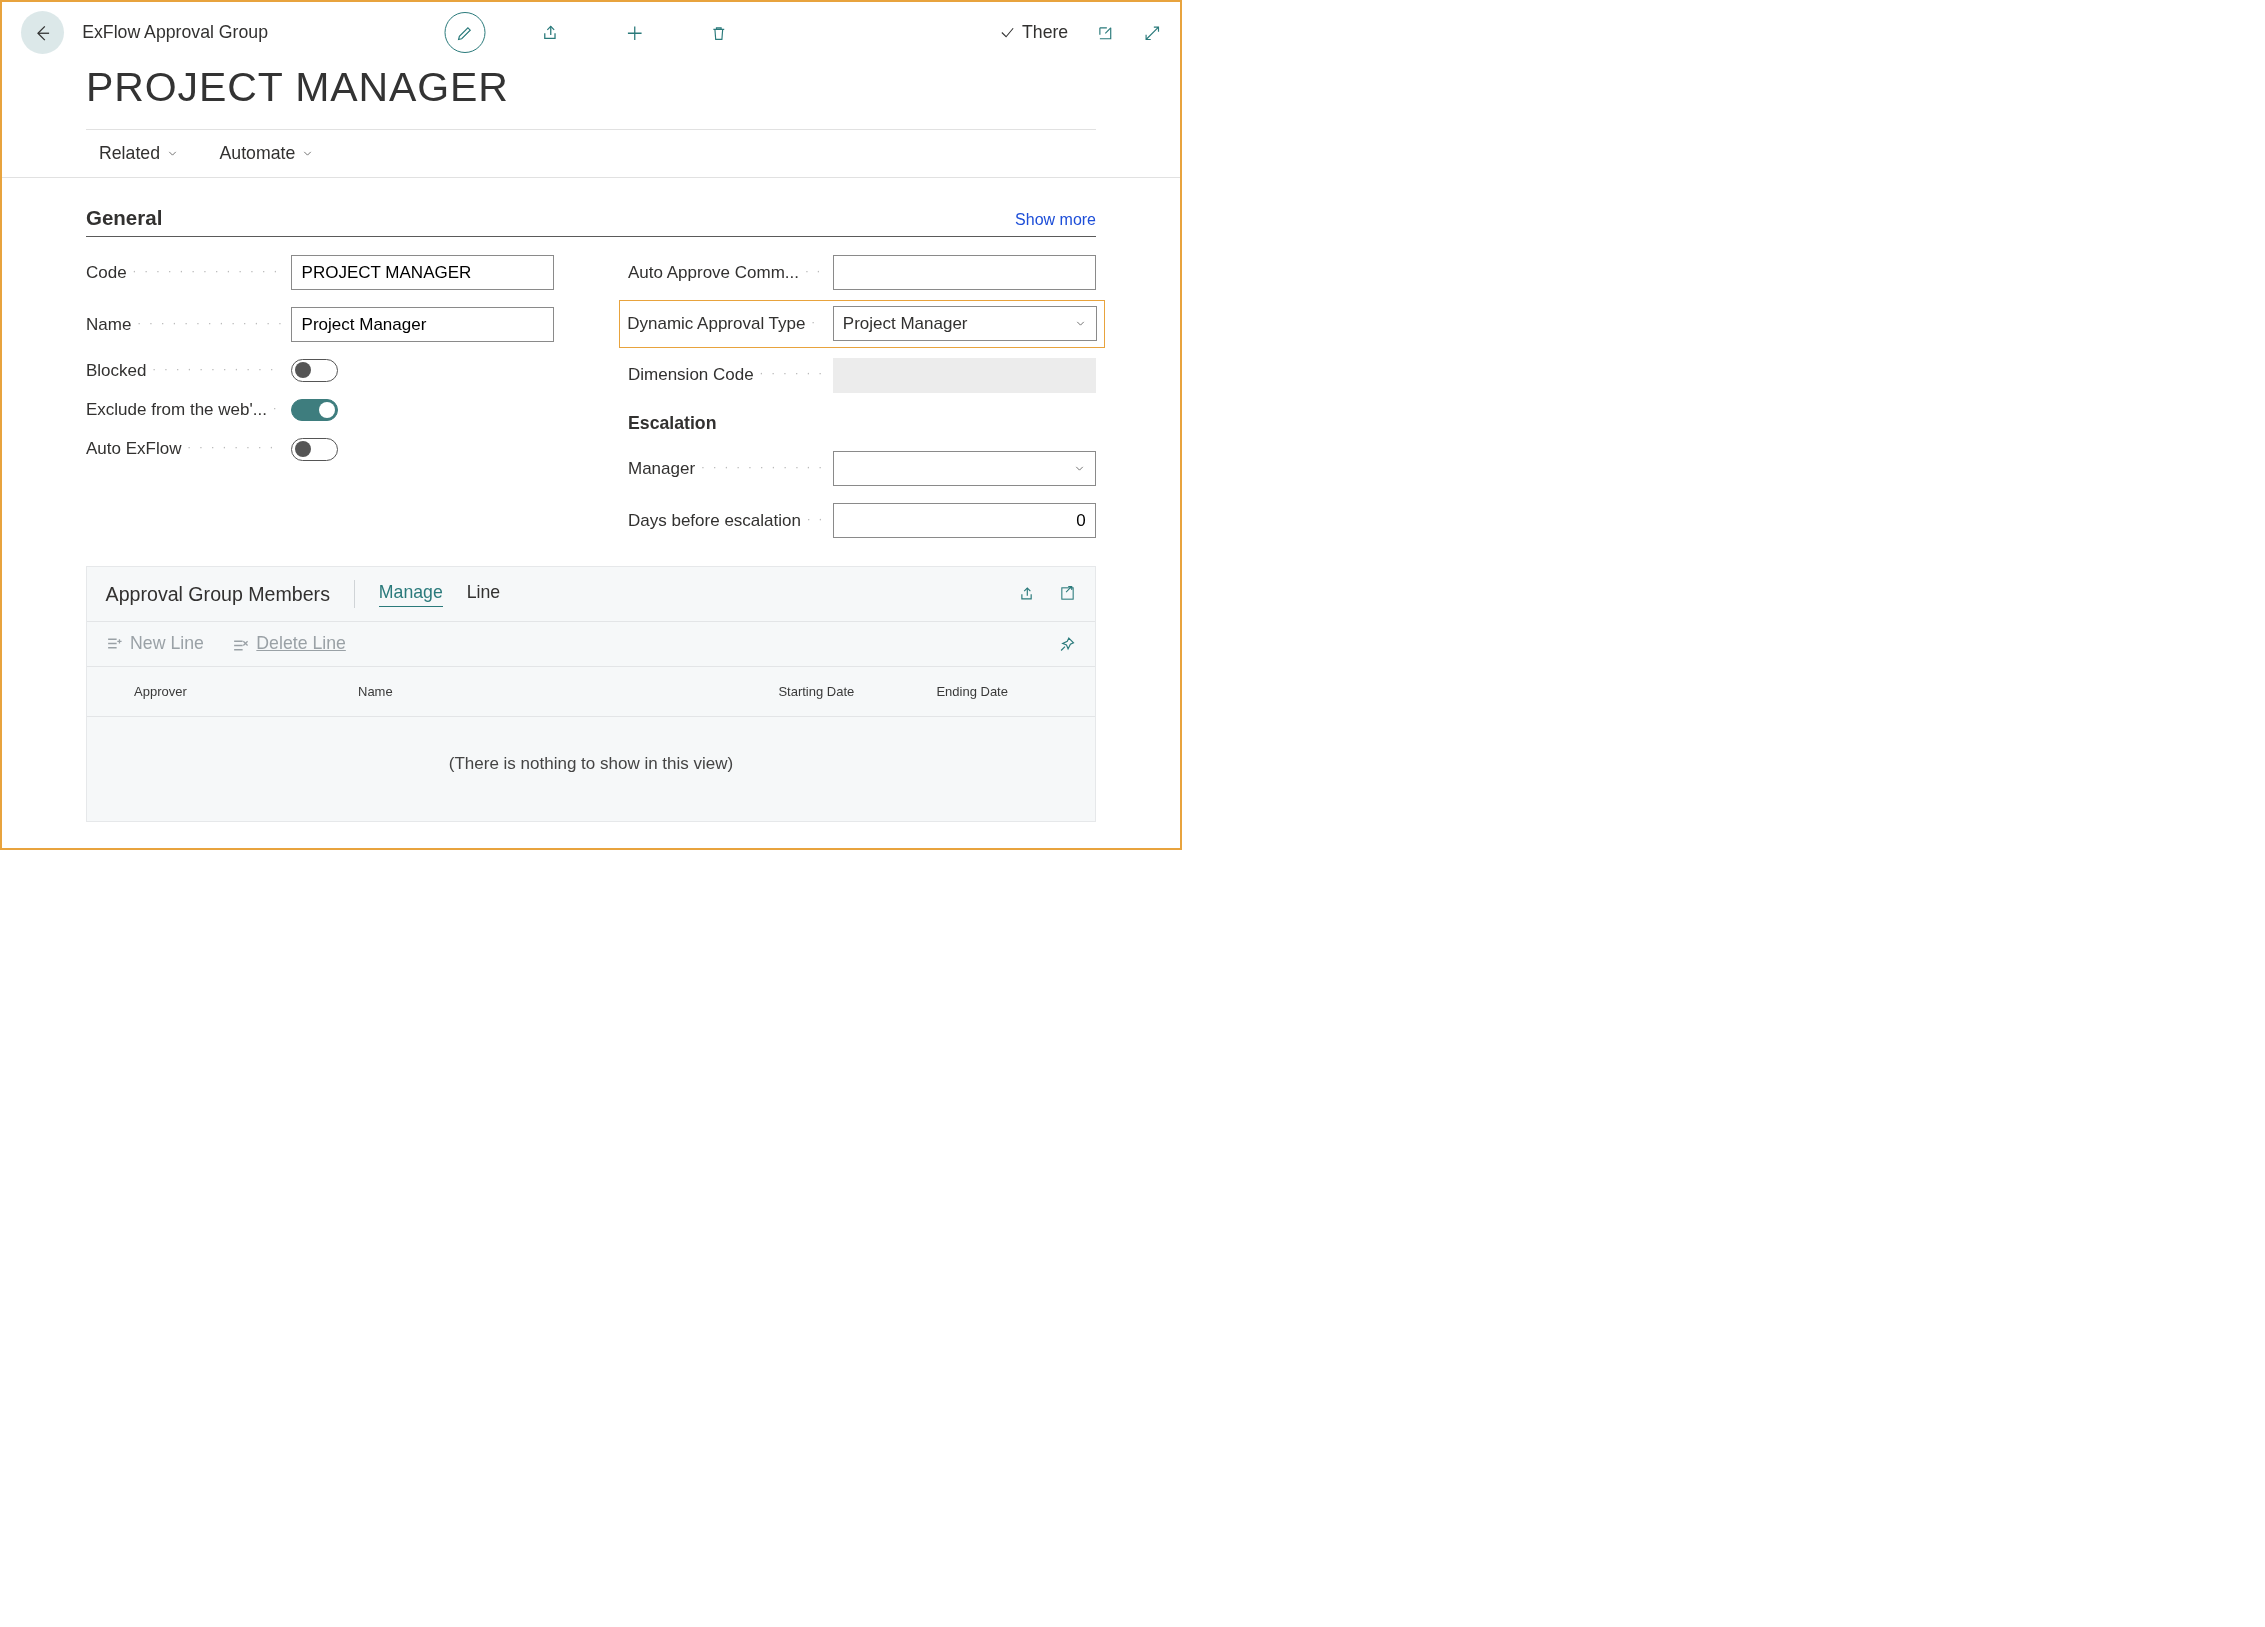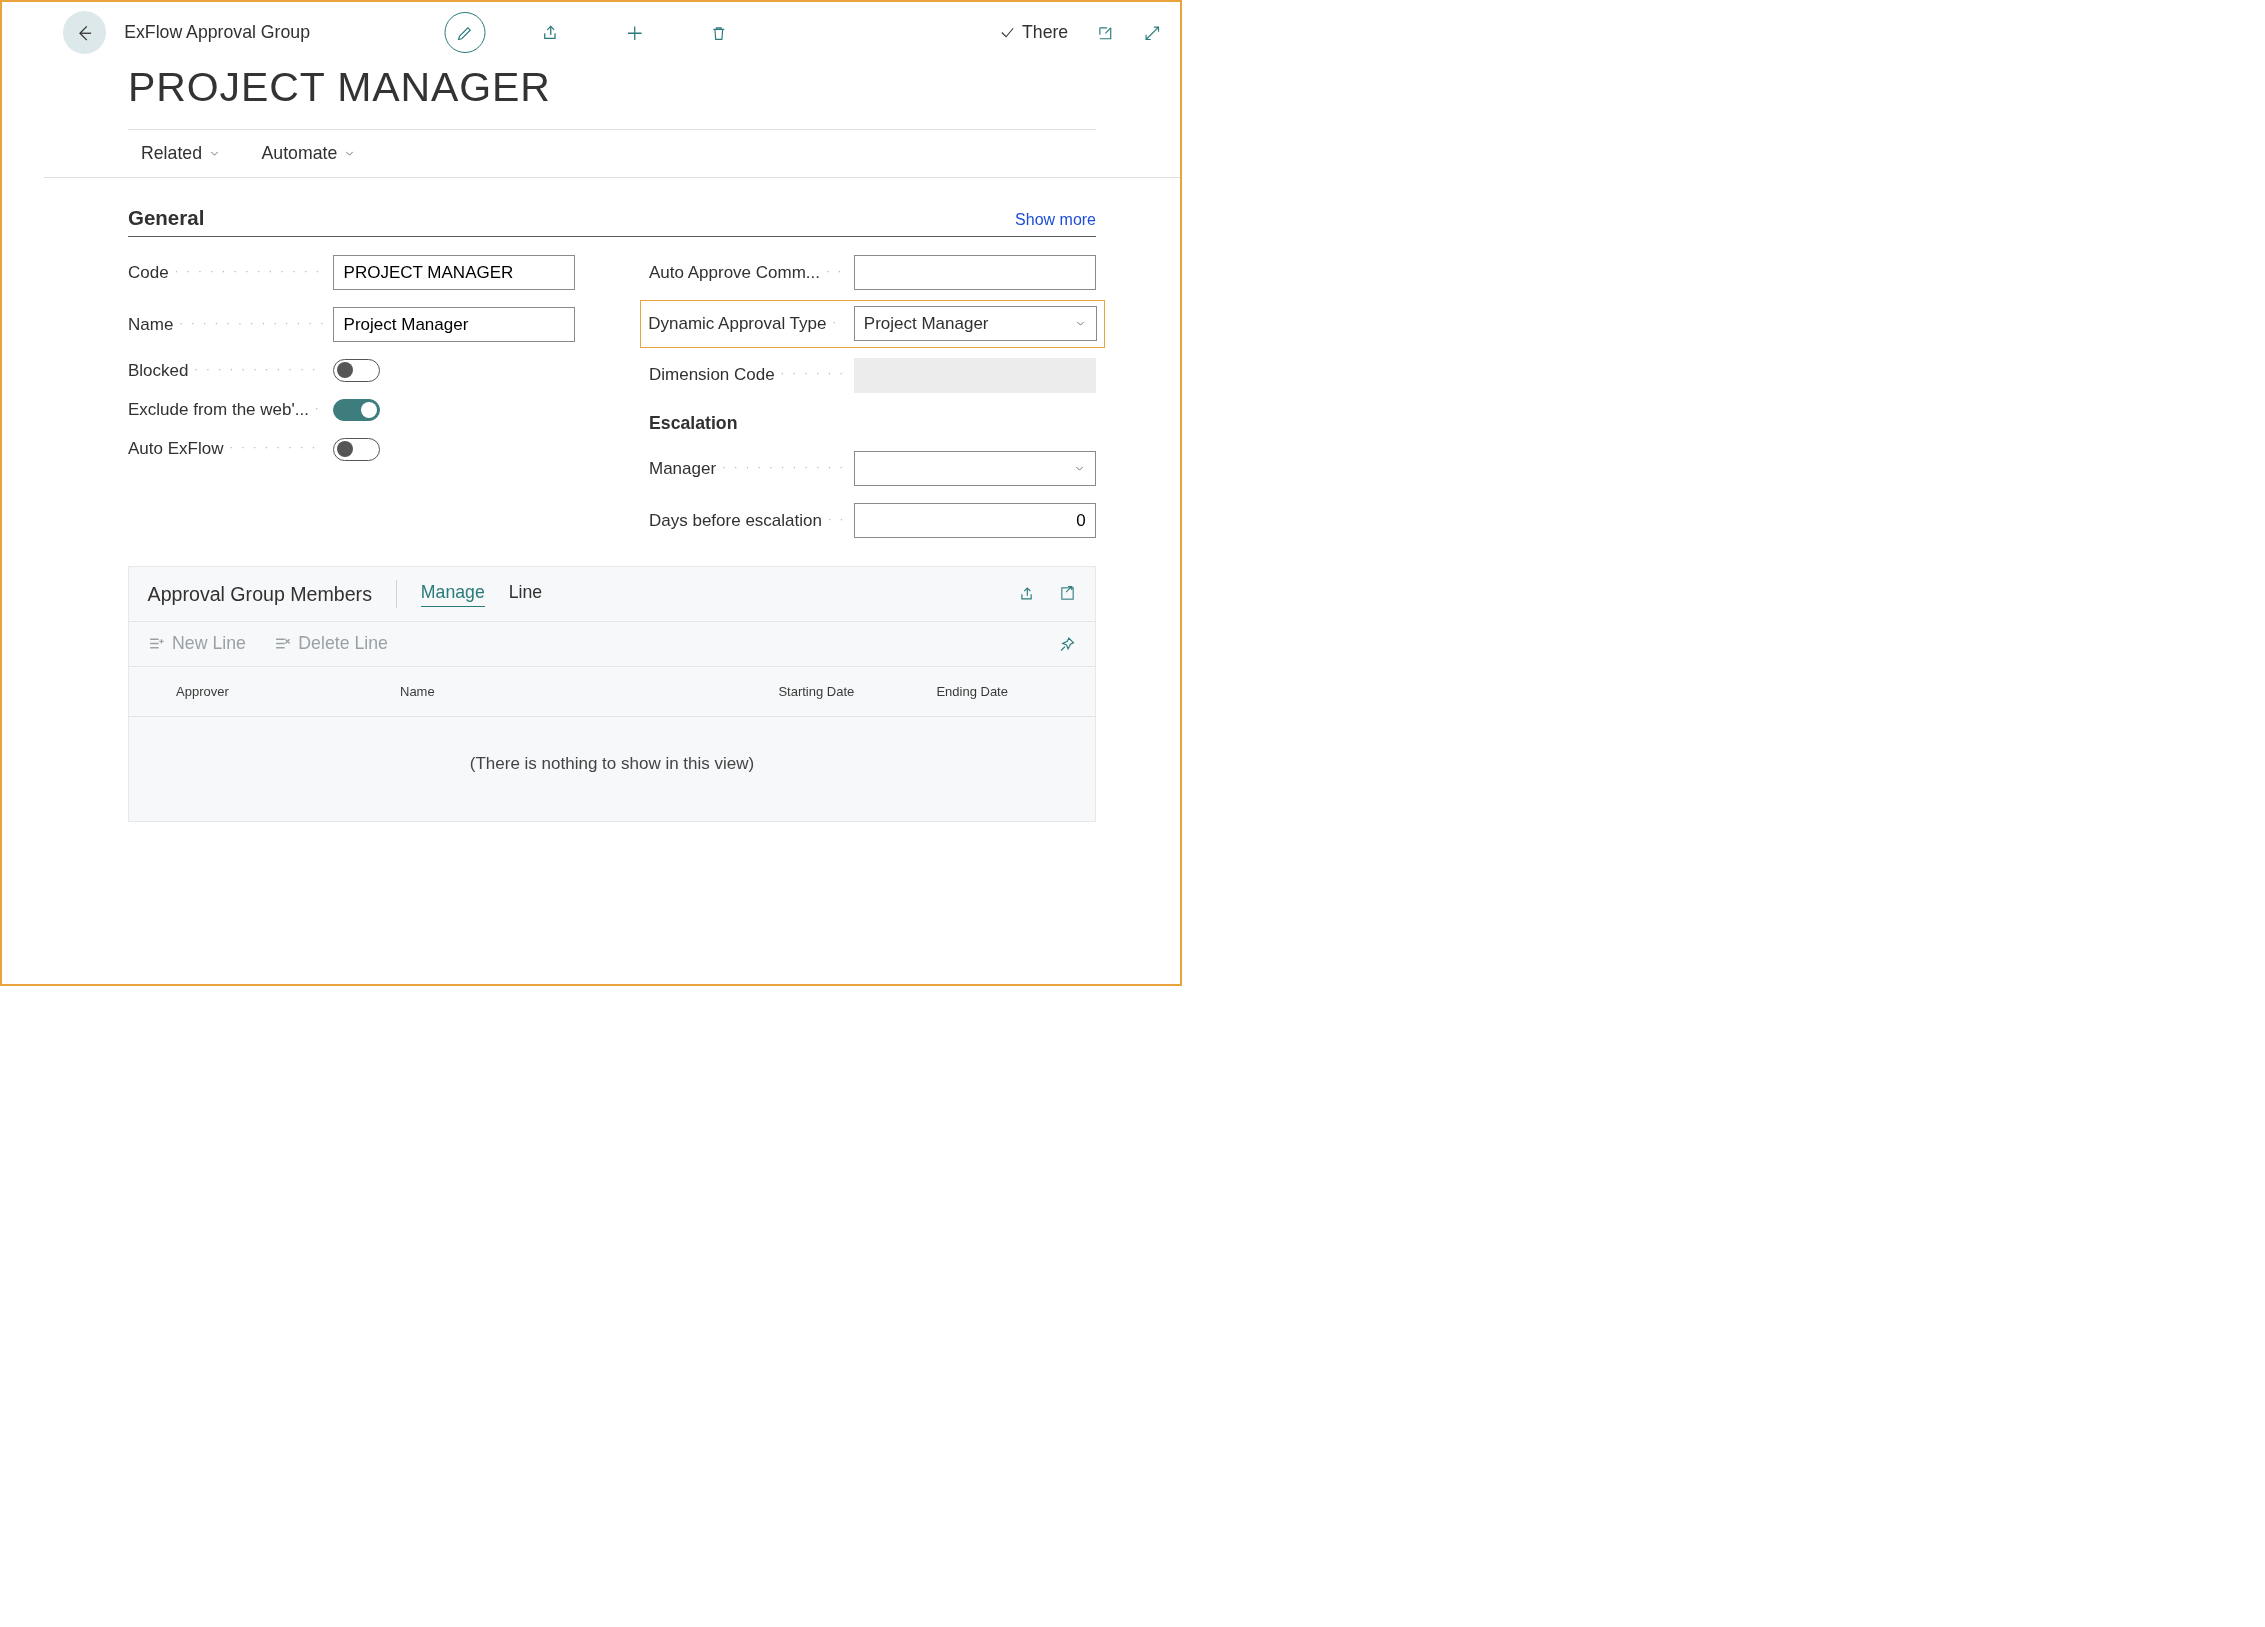--- a/index.html
+++ b/index.html
@@ -6,24 +6,23 @@
   html,body { margin:0; padding:0; }
   body {
     font-family: "Segoe UI", -apple-system, sans-serif;
     font-size: 17.7px;
     color: #323130;
     background: #fff;
   }
   .frame {
     border: 2.8px solid #E8A33D;
     width: 1182px;
-    height: 986px;
+    height: 850px;
     overflow: hidden;
     position: relative;
-    padding-left: 42px;
   }
   
   .topbar {
     display:flex;
     align-items:center;
     padding: 9.3px 18.6px 0 18.6px;
     gap: 18.6px;
   }
   .back-btn {
     width:43px; height:43px;
@@ -428,21 +427,21 @@
     </div>
 
     <div class="card-toolbar">
       <div style="display:flex;align-items:center;gap:7.5px;">
         <svg width="17" height="17" viewBox="0 0 24 24" fill="none" stroke="#9aa1a6" stroke-width="1.8">
             <path d="M3 12 h12 M3 6 h12 M3 18 h12"></path>
             <path d="M19 6 v6 M16 9 h6"></path>
           </svg>
         <span>New Line</span>
       </div>
-      <div style="display:flex;align-items:center;gap:7.5px;">
+      <div style="display:flex;align-items:flex-end;gap:7.5px;text-decoration:underline;">
         <svg width="17" height="17" viewBox="0 0 24 24" fill="none" stroke="#9aa1a6" stroke-width="1.8">
             <path d="M3 12 h12 M3 6 h12 M3 18 h12"></path>
             <path d="M16 6 l6 6 M22 6 l-6 6"></path>
           </svg>
         <span>Delete Line</span>
       </div>
       <div class="right">
         <svg width="18.6" height="18.6" viewBox="0 0 24 24" fill="none" stroke="#2a7a7b" stroke-width="1.5">
             <path d="M14 4 l6 6 -4 2 -3 6 -2 -5 -5 -2 6 -3 z M9 15 L4 20"></path>
           </svg>

